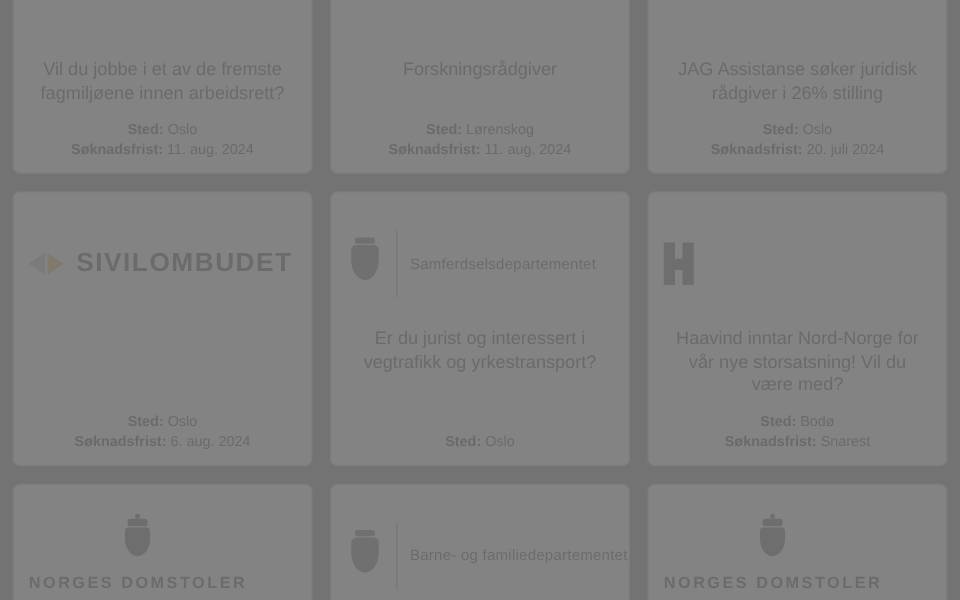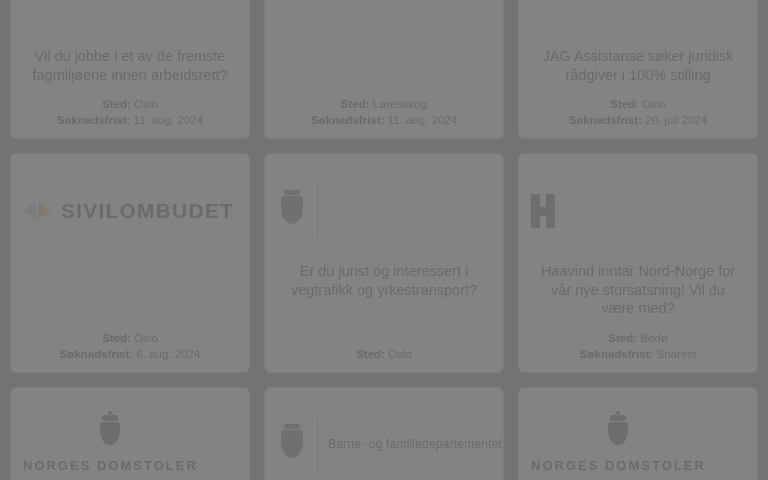--- a/index.html
+++ b/index.html
@@ -249,34 +249,35 @@
         <span class="v">Oslo</span>
       </div>
       <div class="meta">
         <span class="k">Søknadsfrist:</span>
         <span class="v">11. aug. 2024</span>
       </div>
     </div>
 
     <div class="card">
       <div class="logo-box"></div>
+      <div class="card-title">Forskningsrådgiver</div>
       <div class="spacer"></div>
       <div class="meta">
         <span class="k">Sted:</span>
         <span class="v">Lørenskog</span>
       </div>
       <div class="meta">
         <span class="k">Søknadsfrist:</span>
         <span class="v">11. aug. 2024</span>
       </div>
     </div>
 
     <div class="card">
       <div class="logo-box"></div>
-      <div class="card-title">JAG Assistanse søker juridisk rådgiver i 100% stilling</div>
+      <div class="card-title">JAG Assistanse søker juridisk rådgiver i 26% stilling</div>
       <div class="spacer"></div>
       <div class="meta">
         <span class="k">Sted:</span>
         <span class="v">Oslo</span>
       </div>
       <div class="meta">
         <span class="k">Søknadsfrist:</span>
         <span class="v">20. juli 2024</span>
       </div>
     </div>
@@ -303,20 +304,21 @@
     </div>
 
     <div class="card">
       <div class="logo-box">
         <div class="logo">
           <span class="logo-mark lion">
             <span class="top"></span>
               <span class="body"></span>
           </span>
           <span class="divider-v"></span>
+          <span class="logo-text small">Samferdselsdepartementet</span>
         </div>
       </div>
       <div class="card-title">Er du jurist og interessert i vegtrafikk og yrkestransport?</div>
       <div class="spacer"></div>
       <div class="meta">
         <span class="k">Sted:</span>
         <span class="v">Oslo</span>
       </div>
     </div>
 

